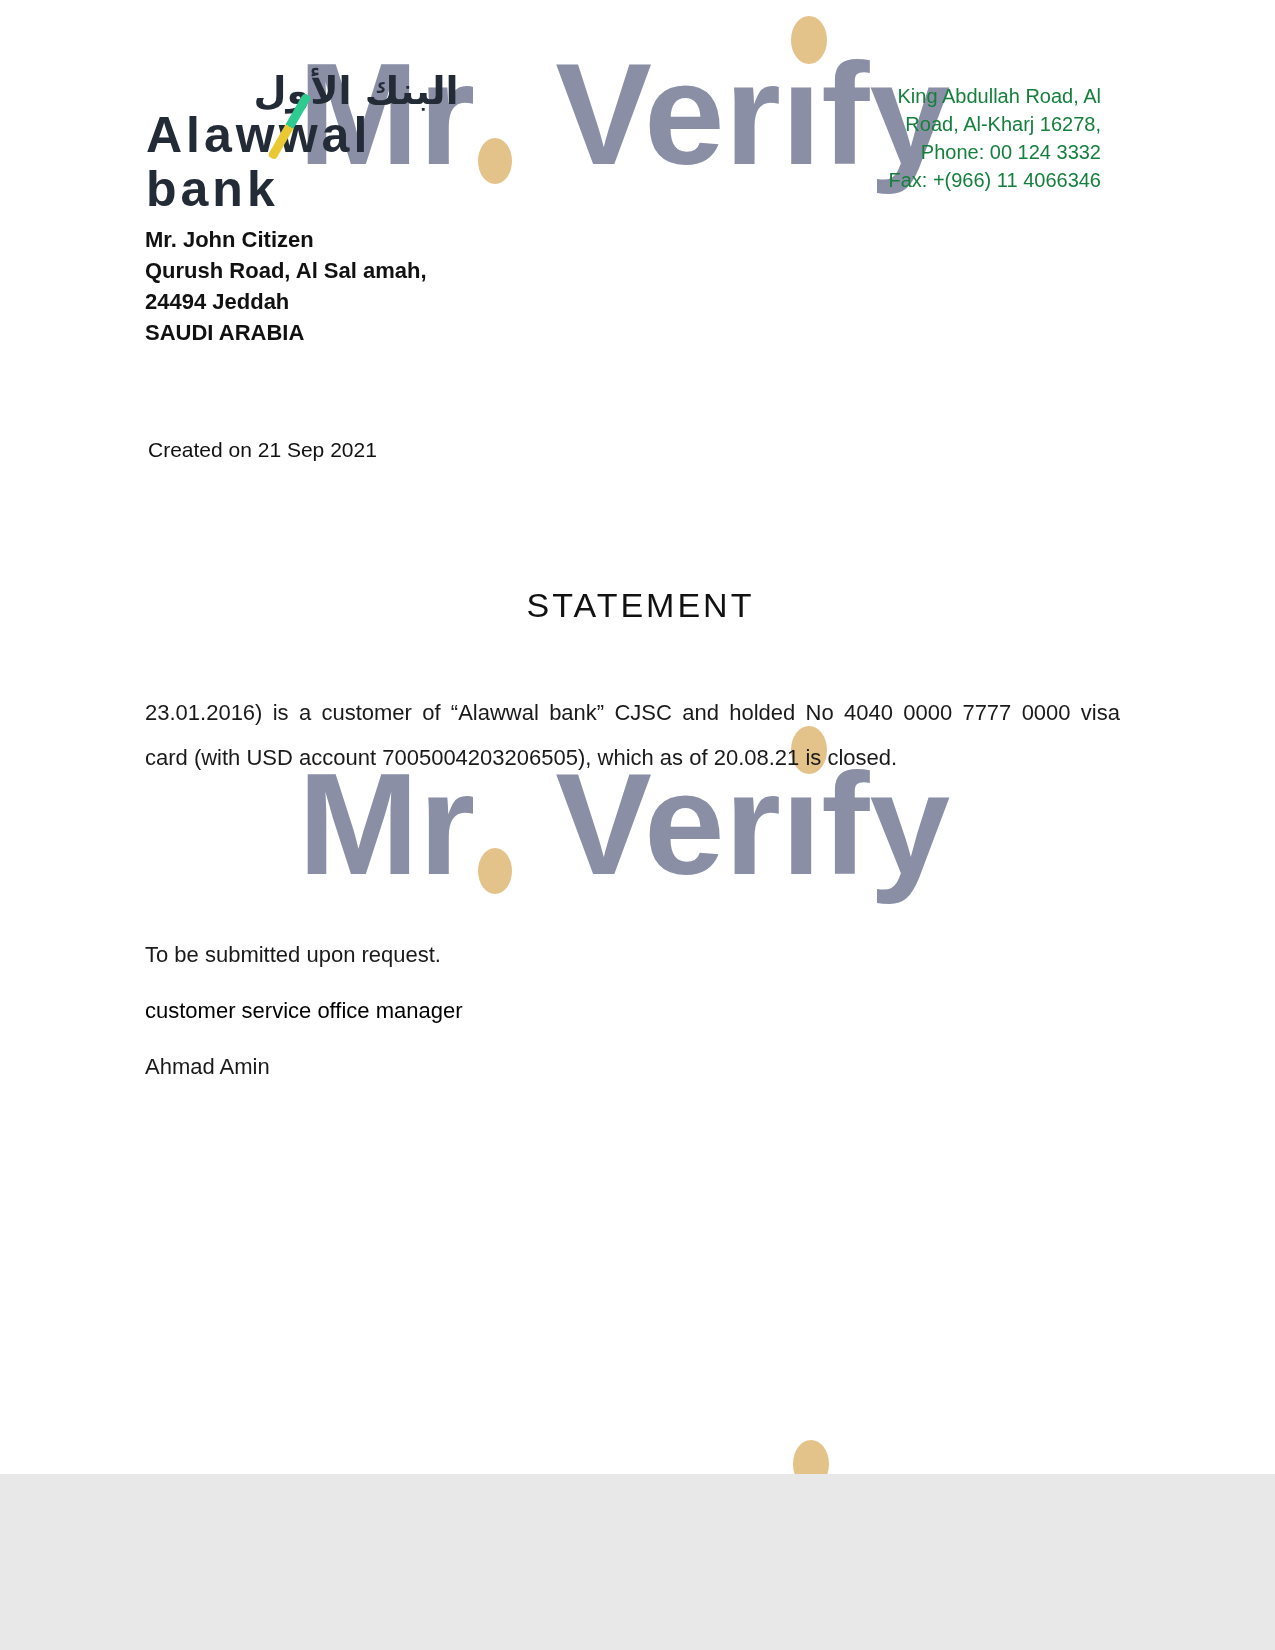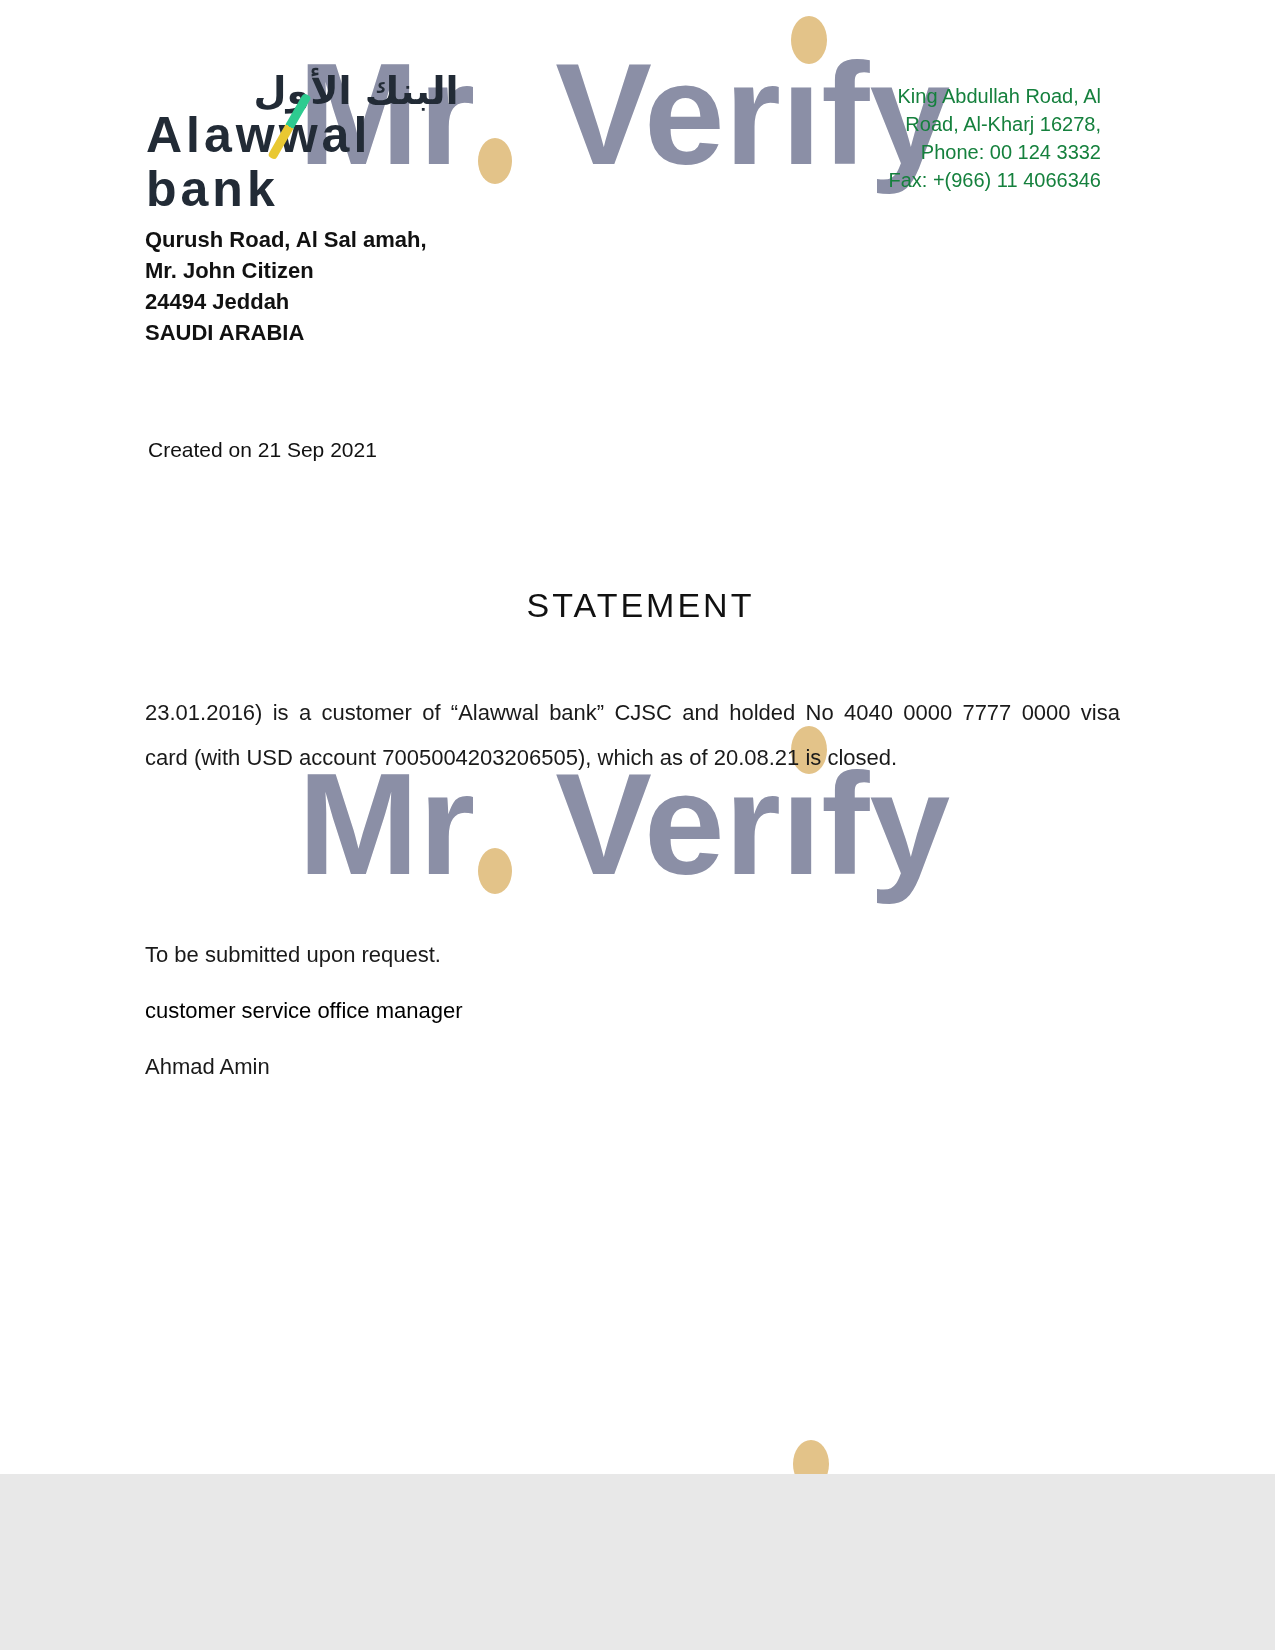--- a/index.html
+++ b/index.html
@@ -144,22 +144,22 @@
   </div>
 
   <div class="bank-address">
     <div>King Abdullah Road, Al</div>
     <div>Road, Al-Kharj 16278,</div>
     <div>Phone: 00 124 3332</div>
     <div>Fax: +(966) 11 4066346</div>
   </div>
 
   <div class="recipient">
+    <div>Mr. John Citizen</div>
     <div>Qurush Road, Al Sal amah,</div>
-    <div>Mr. John Citizen</div>
     <div>24494 Jeddah</div>
     <div>SAUDI ARABIA</div>
   </div>
 
   <div class="created">Created on 21 Sep 2021</div>
 
   <div class="title">STATEMENT</div>
 
   <div class="paragraph">
     <div class="line just">23.01.2016) is a customer of “Alawwal bank” CJSC and holded No 4040 0000 7777 0000 visa</div>

